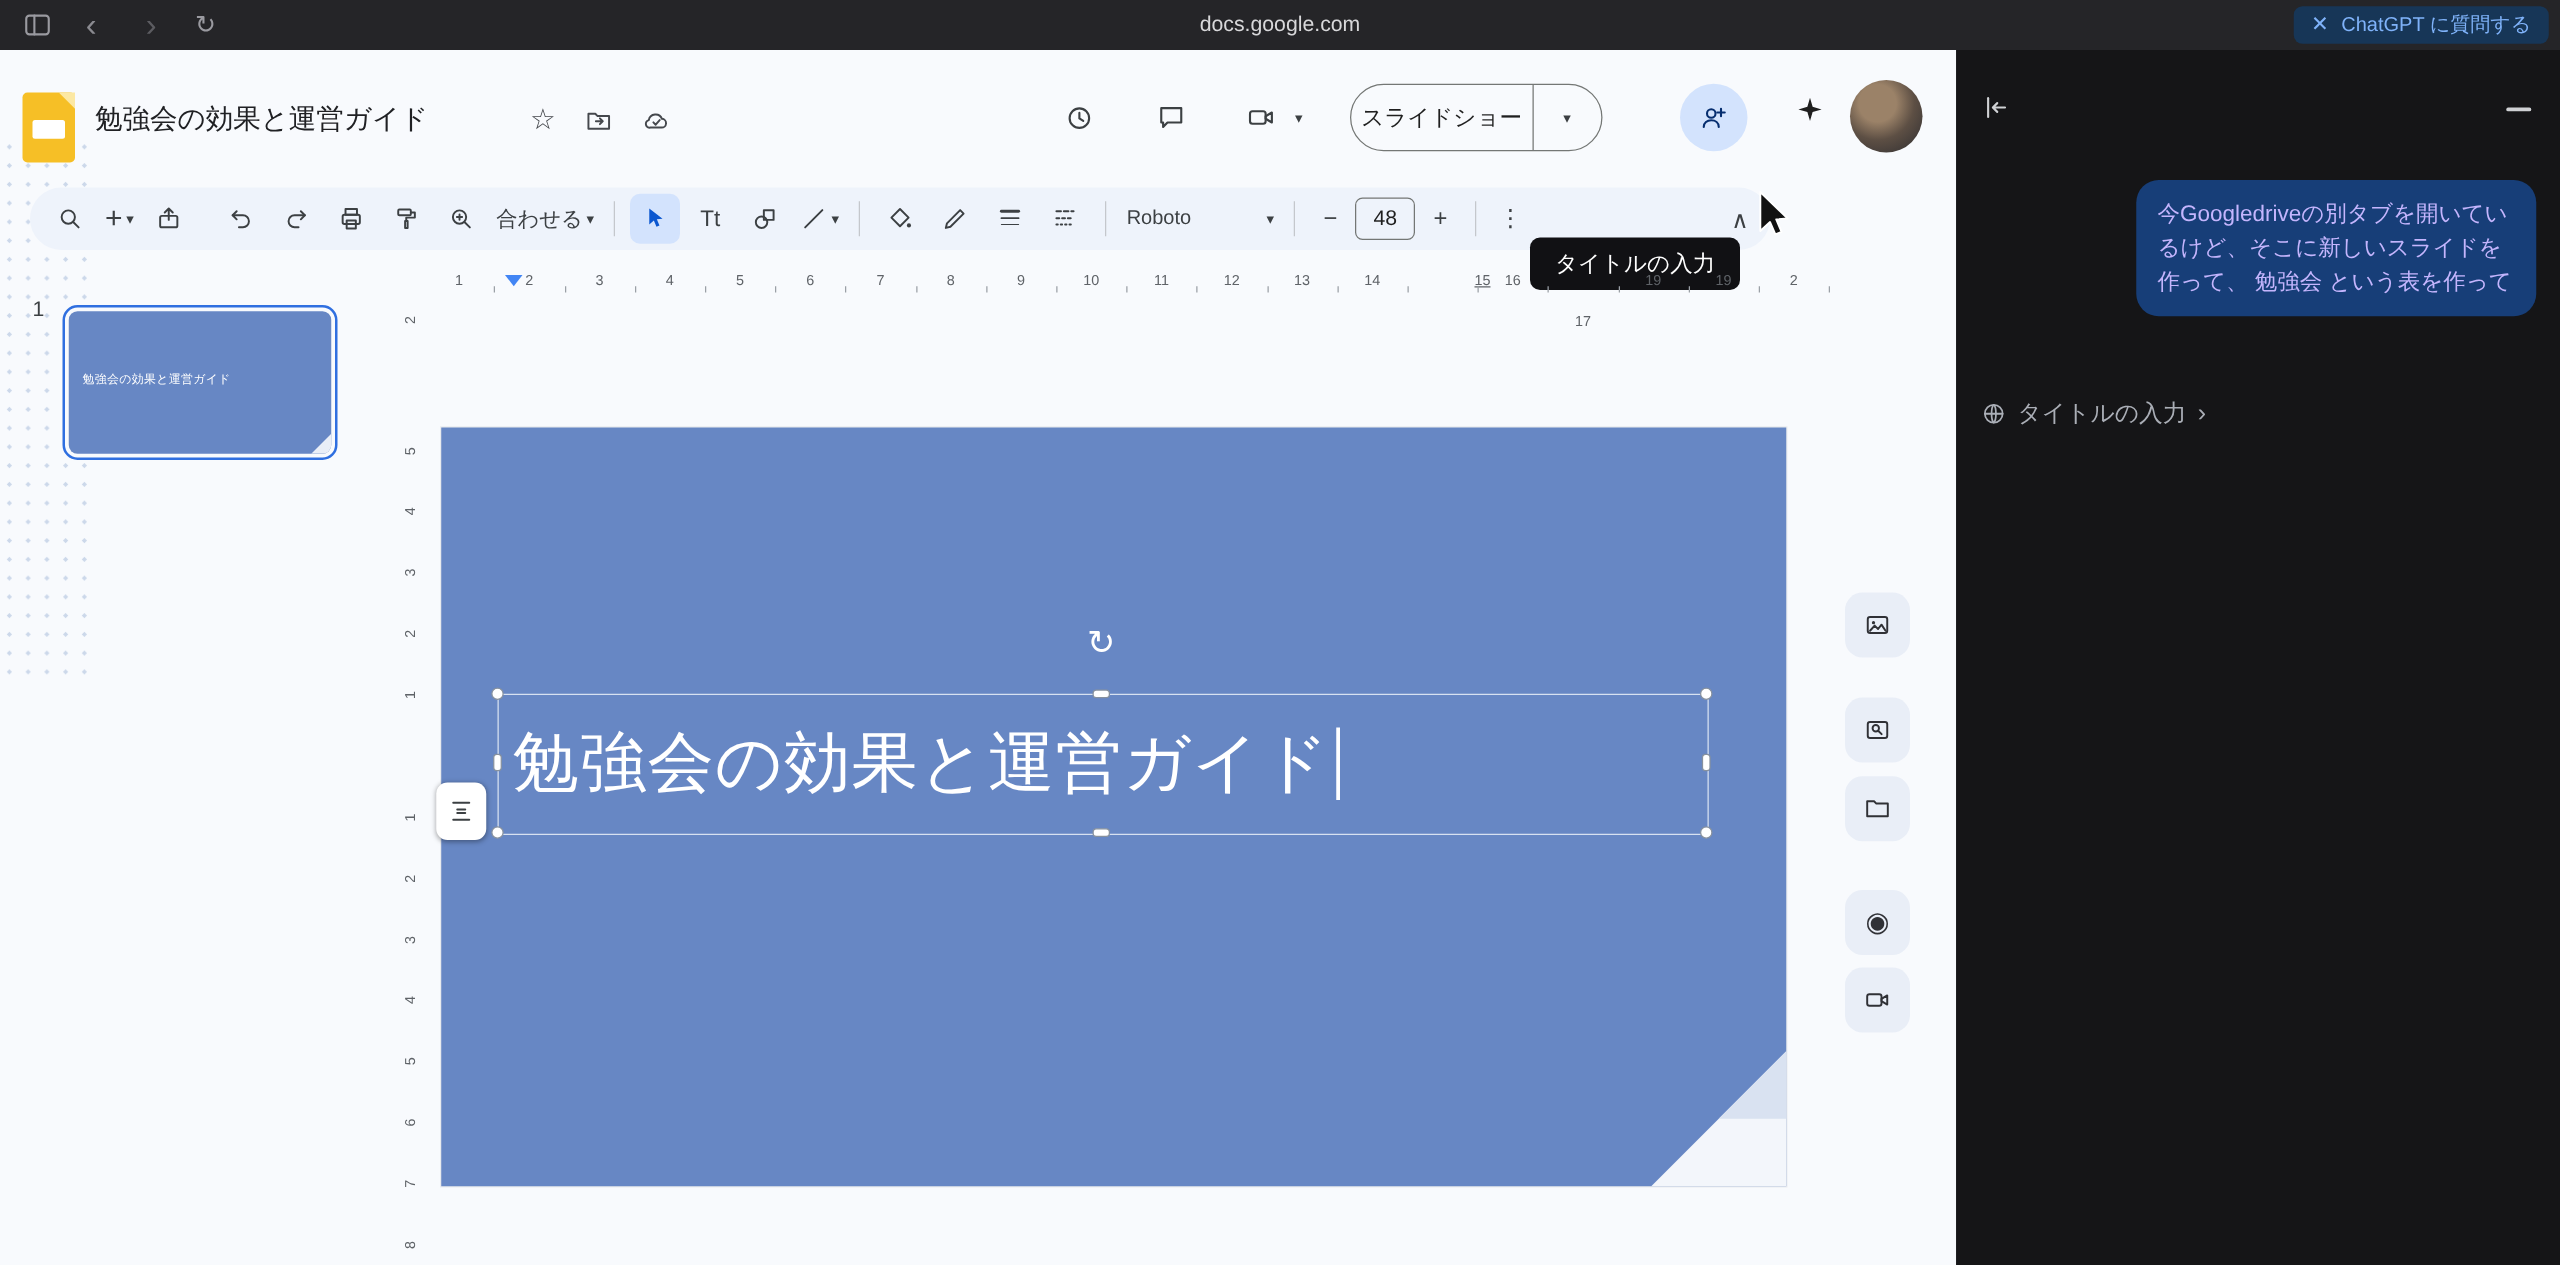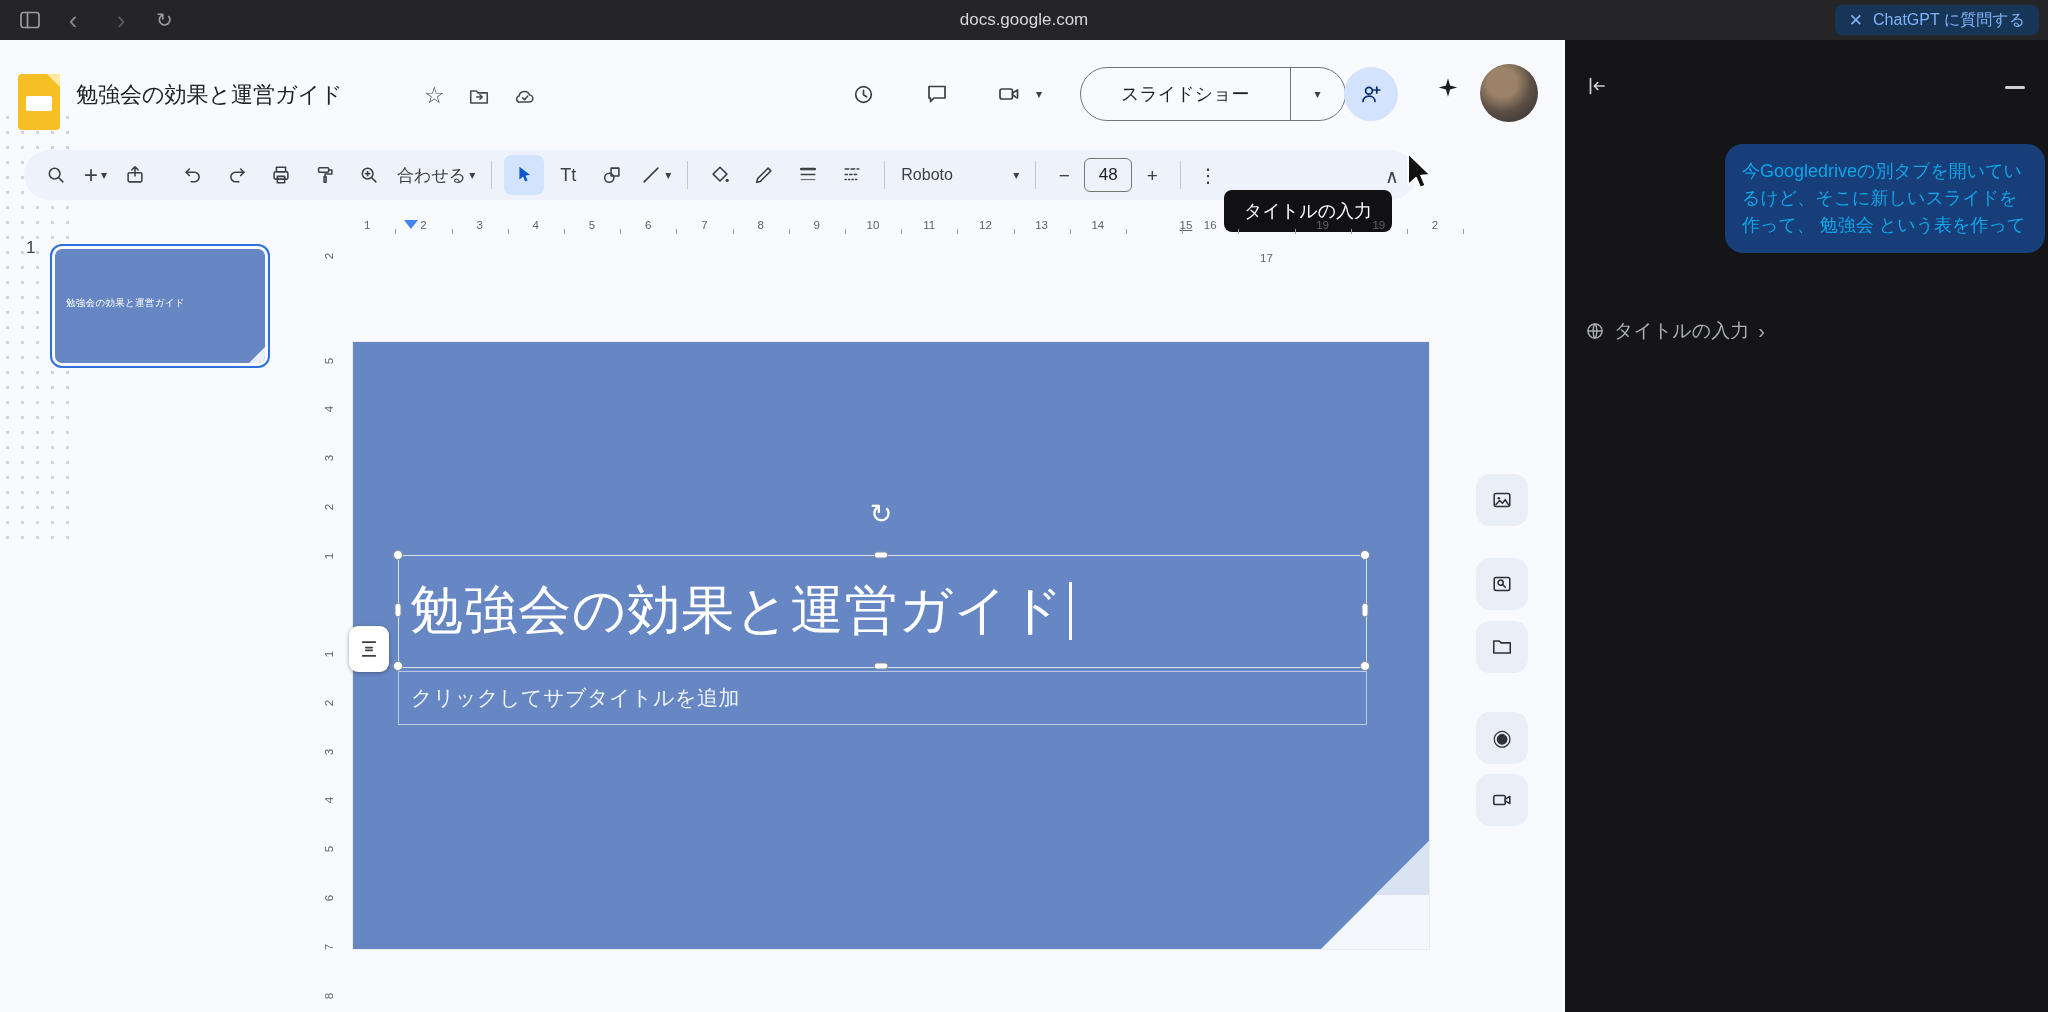--- a/index.html
+++ b/index.html
@@ -27,21 +27,21 @@
   .logo{left:18px;top:34px;width:42px;height:56px;background:#f6bf26;border-radius:4px;}
   .logo .fold{position:absolute;right:0;top:0;width:0;height:0;border-top:13px solid #fce8a3;border-left:13px solid transparent;}
   .logo .bar{position:absolute;left:8px;top:22px;width:26px;height:15px;background:#fff;border-radius:2px;}
   .doct{left:76px;top:40px;font-size:22px;color:#202124;white-space:nowrap;}
   .hico{color:#45484d;}
   .menus{left:84px;top:74px;display:flex;gap:27px;font-size:18.5px;color:#1f1f1f;}
   .menus span{cursor:default;}
   .hbtn{width:46px;height:46px;display:flex;align-items:center;justify-content:center;color:#3c4043;}
   .caret{font-size:12px;color:#3c4043;}
   .sspill{left:1080px;top:27px;height:52px;display:flex;align-items:center;border:1px solid #747775;border-radius:27px;}
-  .sspill .lbl{padding:0 40px;font-size:18px;color:#1f1f1f;}
+  .sspill .lbl{padding:0 8px;font-size:18px;color:#1f1f1f;}
   .sspill .dv{width:1px;height:52px;background:#747775;}
   .sspill .cw{width:54px;display:flex;align-items:center;justify-content:center;}
   .pcircle{left:1344px;top:27px;width:54px;height:54px;border-radius:50%;background:#d3e3fd;
            display:flex;align-items:center;justify-content:center;color:#062e6f;}
   .avatar{left:1480px;top:24px;width:58px;height:58px;border-radius:50%;
           background:radial-gradient(circle at 38% 32%,#9b8268 0 28%,#5d4f44 55%,#2c2c30 100%);}
 
   
   .tpill{left:24px;top:110px;width:1392px;height:50px;background:#eef3fb;border-radius:25px;}
   .tbar{left:36px;top:112px;height:46px;display:flex;align-items:center;gap:4px;color:#3c4043;}
@@ -98,22 +98,22 @@
 
   
   .sidebtn{position:absolute;left:1476px;width:52px;height:52px;border-radius:14px;background:#e9eef7;
            display:flex;align-items:center;justify-content:center;color:#303136;}
   .sidebtn .rec{font-size:22px;line-height:1;}
 
   
   .chat{position:absolute;left:1565px;top:40px;width:483px;height:972px;background:#151517;color:#e6e7ea;}
   .ch-collapse{left:20px;top:34px;color:#cfd1d4;}
   .ch-min{left:440px;top:46px;width:20px;height:2.5px;background:#cfd1d4;border-radius:2px;}
-  .bubble{left:160px;top:104px;width:320px;box-sizing:border-box;background:#173e78;border-radius:18px;
-          padding:14px 17px;font-size:18px;line-height:1.5;color:#0ea5e9;}
+  .bubble{left:144px;top:104px;width:320px;box-sizing:border-box;background:#173e78;border-radius:18px;
+          padding:14px 17px;font-size:18px;line-height:1.5;color:#c4b5fd;}
   .toolrow{left:20px;top:278px;display:flex;align-items:center;gap:9px;color:#aaaeb6;font-size:19px;}
   .toolrow .chv{font-size:20px;}
   .answer{left:18px;top:318px;width:452px;font-size:18.5px;line-height:1.52;color:#e8e9ec;}
 </style>
 </head>
 <body>
 
 <div id="app">
 
   <div class="browser">
@@ -402,23 +402,20 @@
       <span class="hd h" style="left:528px;top:213px"></span>
       <span class="hd h" style="left:528px;top:324px"></span>
       <span class="hd v" style="left:45px;top:268px"></span>
       <span class="hd v" style="left:1012px;top:268px"></span>
 
       <div class="stitle">
         <span>勉強会の効果と運営ガイド</span>
           <span class="tcursor"></span>
       </div>
 
-      <div class="subbox">
-        <span class="subtxt">クリックしてサブタイトルを追加</span>
-      </div>
     </div>
 
     <div class="a fitbtn">
       <svg class="i22" viewBox="0 0 24 24">
           <path d="M5 4.5h14M5 19.5h14M8.5 10.5h7M8.5 13.5h7"></path>
         </svg>
     </div>
 
     <div class="sidebtn" style="top:434px">
       <svg class="i22" viewBox="0 0 24 24">

